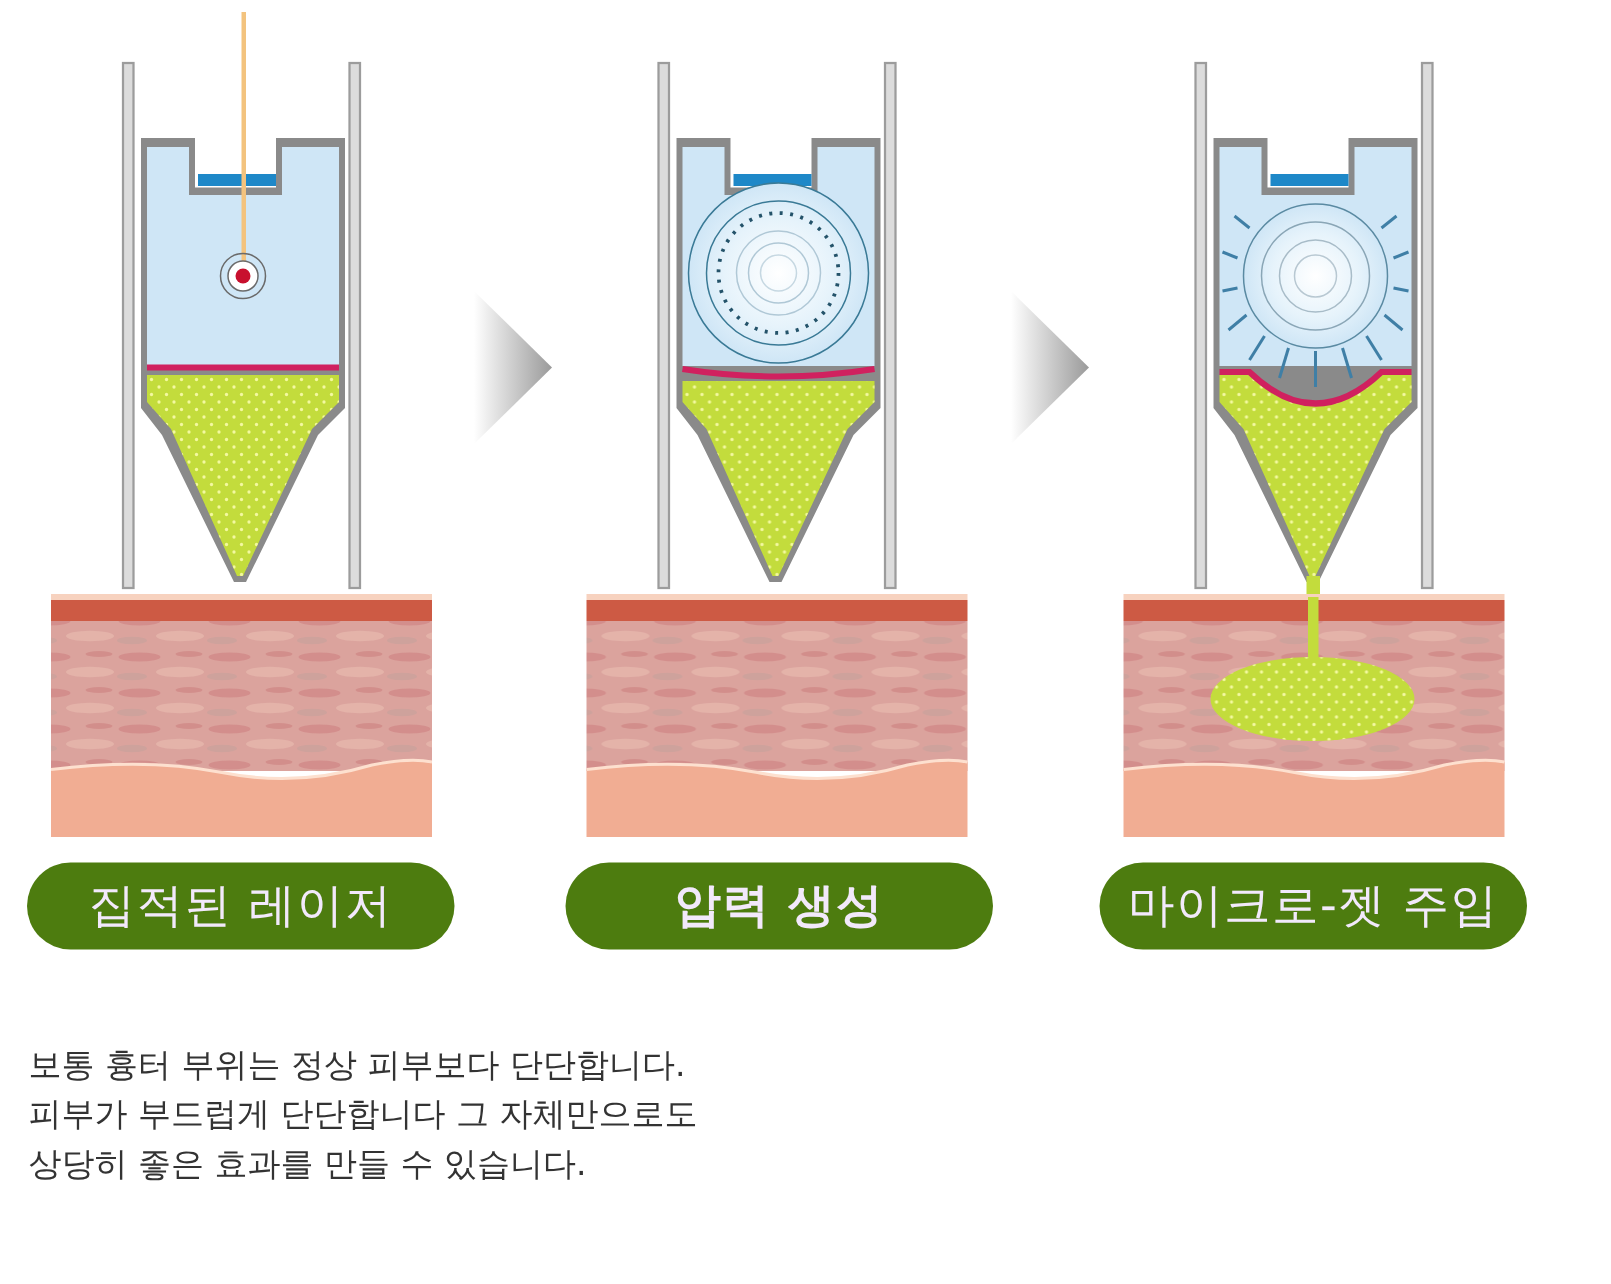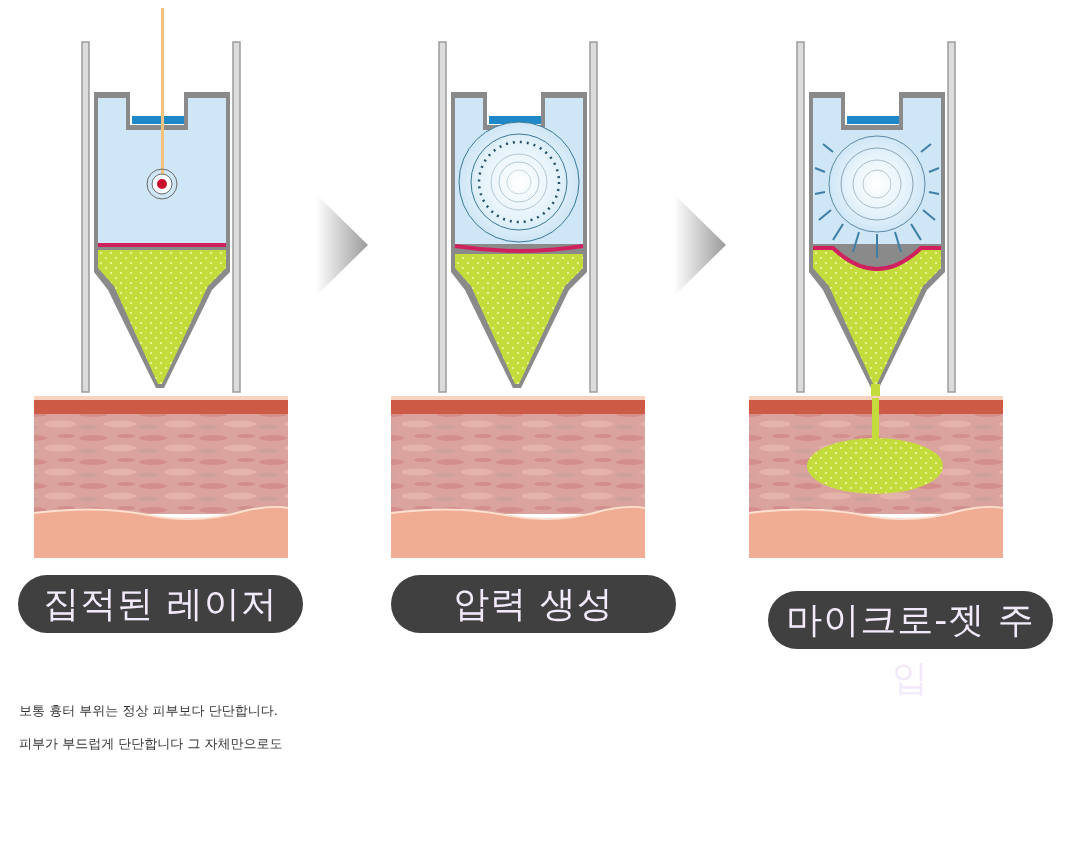--- a/index.html
+++ b/index.html
@@ -1,26 +1,26 @@
 <!DOCTYPE html>
 <html><head>
 <meta charset="utf-8">
 <style>
   html, body { margin:0; padding:0; background:#ffffff; }
   body { width:1074px; height:856px; position:relative; overflow:hidden; font-family:"DejaVu Sans","Liberation Sans",sans-serif; }
   .panel { position:absolute; top:0; width:290px; height:650px; }
   .panel svg.device { position:absolute; left:0; top:0; }
   .pill {
     position:absolute; top:575px; height:58px; width:285px;
-    border-radius:29px; background:#404040;
-    color:#f2e9fb; font-size:36px; line-height:58px; text-align:center;
+    border-radius:29px; background:#4d7c0f;
+    color:#f2e9fb; font-size:31px; line-height:58px; text-align:center;
     letter-spacing:1px;
   }
   .arrow { position:absolute; top:190px; width:60px; height:110px; }
-  .desc { position:absolute; left:19px; top:694px; font-size:13px; color:#333; line-height:33px; }
+  .desc { position:absolute; left:19px; top:694px; font-size:22px; color:#333; line-height:33px; }
   .desc p { margin:0; }
 </style>
 </head>
 <body>
 
 <svg width="0" height="0" style="position:absolute">
   <defs>
     <linearGradient id="arrowGrad" x1="0" y1="0" x2="1" y2="0">
       <stop offset="0" stop-color="#ffffff"></stop>
       <stop offset="1" stop-color="#9a9a9a"></stop>
@@ -146,19 +146,20 @@
     <rect x="16" y="414" width="254" height="100" fill="url(#dermisTex)"></rect>
     <rect x="139" y="398" width="7" height="60" fill="#c3dc3c"></rect>
     <ellipse cx="142" cy="466" rx="68" ry="28" fill="#c3dc3c"></ellipse>
     <ellipse cx="142" cy="466" rx="68" ry="28" fill="url(#dots)"></ellipse>
     <path d="M16 513 Q80 505 130 515 Q180 525 230 510 Q255 505 270 508 L270 558 L16 558 Z" fill="#f1ad93"></path>
     <path d="M16 513 Q80 505 130 515 Q180 525 230 510 Q255 505 270 508" fill="none" stroke="#fde0cf" stroke-width="2"></path>
   </svg>
 </div>
 
 <div class="pill" style="left:18px;">집적된 레이저</div>
-<div class="pill" style="left:391px;">압력 생성</div>
-<div class="pill" style="left:768px;margin-top:16px;">마이크로-젯 주입</div>
+<div class="pill" style="left:377px;font-weight:bold;">압력 생성</div>
+<div class="pill" style="left:733px;">마이크로-젯 주입</div>
 
 <div class="desc">
   <p>보통 흉터 부위는 정상 피부보다 단단합니다.</p>
   <p>피부가 부드럽게 단단합니다 그 자체만으로도</p>
+  <p>상당히 좋은 효과를 만들 수 있습니다.</p>
 </div>
 
 </body></html>

